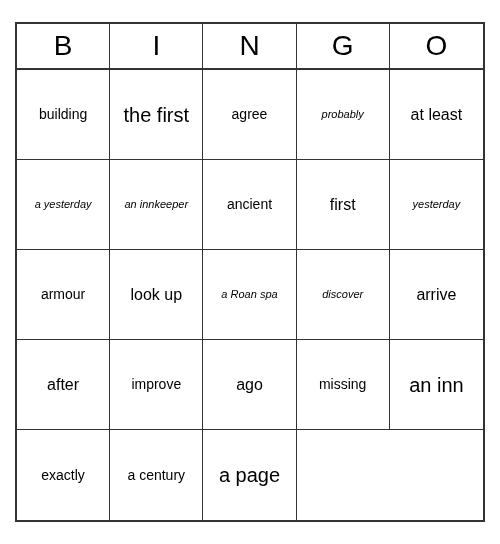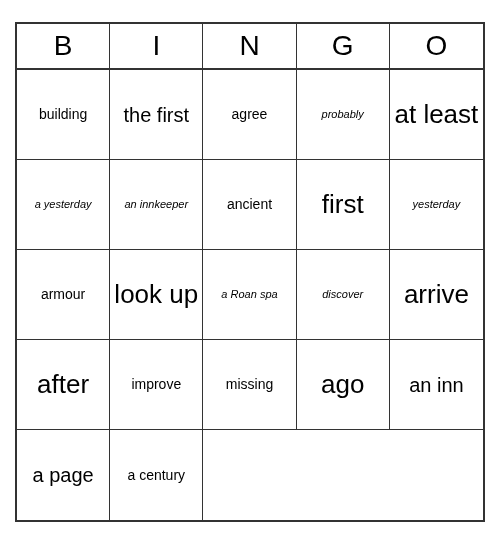--- a/index.html
+++ b/index.html
@@ -77,21 +77,21 @@
 
     .size-medium {
       font-size: 14px;
     }
 
     .size-large {
       font-size: 20px;
     }
 
     .size-xlarge {
-      font-size: 26px;
+      font-size: 16px;
     }
   </style>
 </head>
 <body>
 
 <div class="bingo-container">
   <div class="bingo-header">
   <div class="bingo-header-cell">B</div>
       <div class="bingo-header-cell">I</div>
       <div class="bingo-header-cell">N</div>
@@ -144,28 +144,31 @@
       <div class="bingo-cell">
         <span class="size-xlarge">arrive</span>
       </div>
       <div class="bingo-cell">
         <span class="size-xlarge">after</span>
       </div>
       <div class="bingo-cell">
         <span class="size-medium">improve</span>
       </div>
       <div class="bingo-cell">
-        <span class="size-medium">missing</span>
+        <span class="size-xlarge">ago</span>
       </div>
       <div class="bingo-cell">
-        <span class="size-xlarge">ago</span>
+        <span class="size-medium">missing</span>
       </div>
       <div class="bingo-cell">
         <span class="size-large">an inn</span>
       </div>
       <div class="bingo-cell">
-        <span class="size-large">a page</span>
+        <span class="size-medium">exactly</span>
       </div>
       <div class="bingo-cell">
         <span class="size-medium">a century</span>
+      </div>
+      <div class="bingo-cell">
+        <span class="size-large">a page</span>
       </div>
     </div>
 </div>
 
 </body></html>

